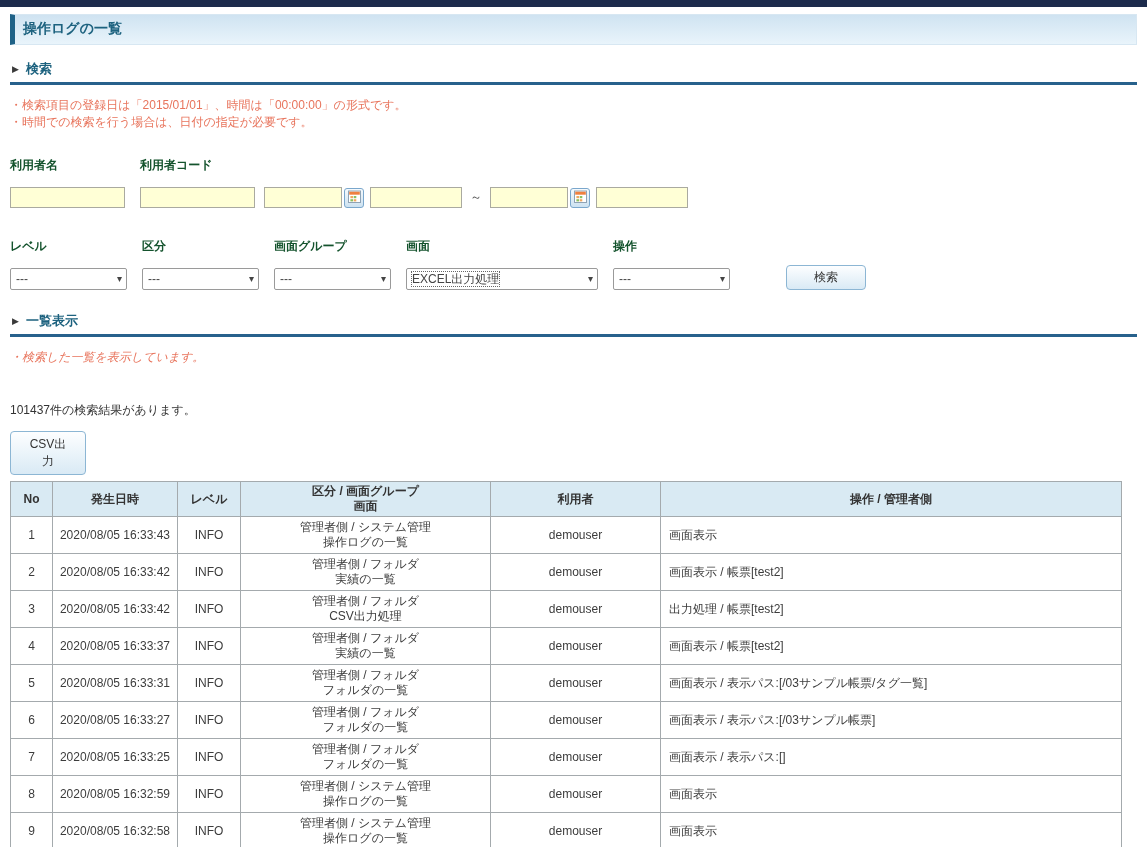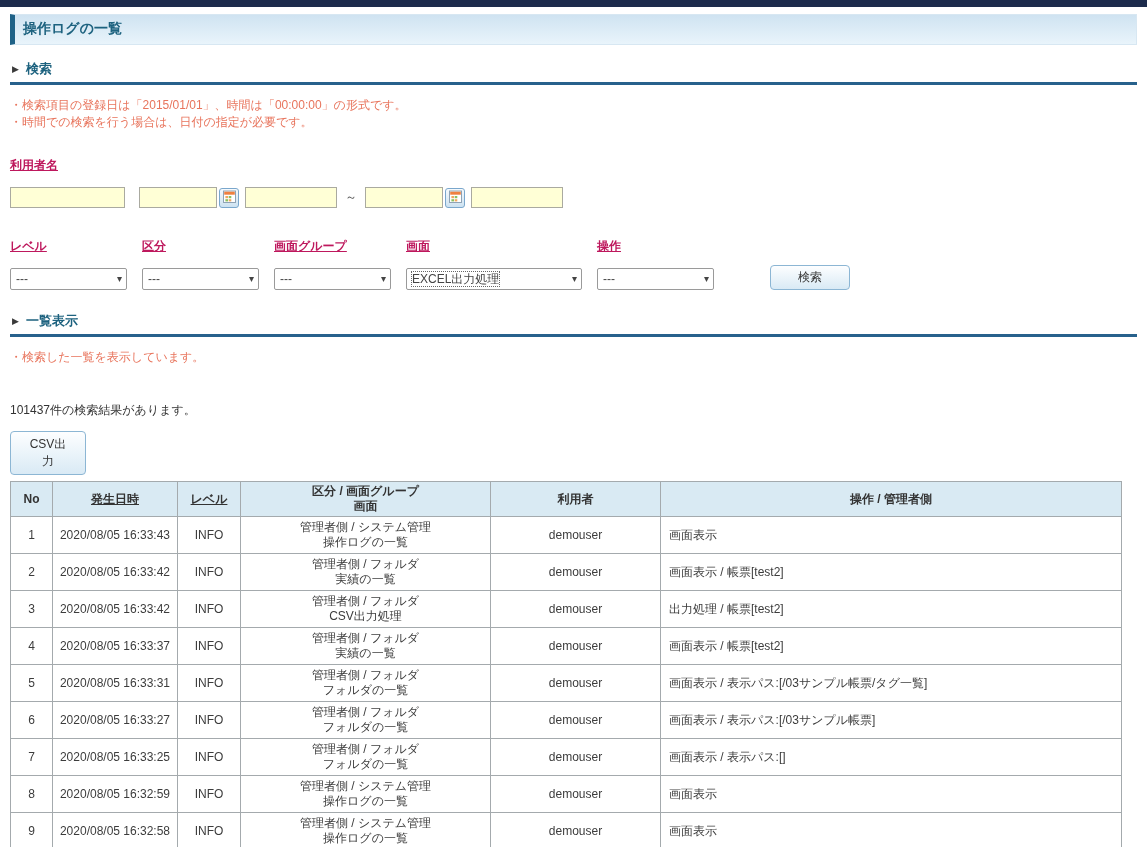--- a/index.html
+++ b/index.html
@@ -8,42 +8,42 @@
   .topbar { height:7px; background:#1c2b4c; }
   .container { padding:0 10px; }
   .title-bar { margin-top:7px; background:linear-gradient(180deg,#cfe3f1,#e9f4fb); border:1px solid #d7e7f2; border-left:5px solid #1f6287; padding:5px 8px 6px 8px; font-size:14px; font-weight:bold; color:#1d627f; }
   .section-head { margin-top:15px; font-size:13px; font-weight:bold; color:#1d627f; padding:0 0 4px 2px; border-bottom:3px solid #27618c; display:flex; align-items:center; }
   .tri { color:#3a3a3a; font-size:9px; margin-right:7px; }
   .notes { margin-top:12px; color:#e8745c; line-height:17px; }
   .form-row { display:flex; align-items:flex-end; }
   .form-row.r1 { margin-top:26px; }
   .form-row.r2 { margin-top:30px; }
   .fg { margin-right:14px; }
-  .fg .flabel { display:block; font-weight:bold; margin-bottom:13px; color:#be185d;text-decoration:underline; }
+  .fg .flabel { display:block; font-weight:bold; margin-bottom:13px; color:#14532d; }
   input.text { height:21px; border:1px solid #aaaaa0; background:#ffffd6; padding:0 4px; font-size:12px; font-family:inherit; }
   .w115 { width:115px; } .w80 { width:78px; } .w92 { width:92px; } .w107 { width:107px; }
   .ctrl-line { display:flex; align-items:center; }
   .cal-btn { width:20px; height:20px; margin-left:2px; border:1px solid #7aa7cc; border-radius:3px; background:linear-gradient(180deg,#f6fafd,#cde2f1); display:inline-flex; align-items:center; justify-content:center; cursor:pointer; padding:0; }
   .tilde { margin:0 8px; color:#555; }
   .sel { position:relative; display:inline-block; border:1px solid #9a9a9a; border-radius:2px; background:#fff; height:22px; line-height:20px; padding:0 18px 0 5px; cursor:default; color:#444; }
   .sel .chev { position:absolute; right:4px; top:0; color:#444; font-size:10px; }
-  .sel.w117 { width:117px; } .sel.w176 { width:176px; }
+  .sel.w117 { width:117px; } .sel.w176 { width:192px; }
   .sel .focused { outline:1px dotted #666; }
   .btn { border:1px solid #8cb6d4; border-radius:4px; background:linear-gradient(180deg,#fdfeff,#d9eaf5); padding:3px 0; font-size:12px; color:#333; cursor:pointer; font-family:inherit; text-align:center; }
   .btn-search { width:80px; margin-left:42px; margin-bottom:0; }
   .btn-csv { width:76px; padding:4px 16px; margin-top:12px; }
-  .note2 { margin-top:12px; }
+  .note2 { margin-top:12px;font-style:italic; }
   .count { margin-top:36px; color:#333; }
   table.log { border-collapse:collapse; width:1112px; margin-top:6px; table-layout:fixed; }
   table.log th, table.log td { border:1px solid #a4aaad; }
   table.log thead th { background:#d9eaf3; font-weight:bold; padding:2px 4px; height:35px; text-align:center; color:#333; line-height:15px; }
   table.log td { height:37px; padding:2px 4px; text-align:center; line-height:15px; background:#fff; color:#3c3c3c; }
   table.log td.c-op { text-align:left; padding-left:8px; }
   th.c-no { width:42px; } th.c-dt { width:125px; } th.c-lv { width:63px; } th.c-cat { width:250px; } th.c-user { width:170px; }
-  a.sort-link { color:#333; text-decoration:underline; cursor:pointer; }
+  a.sort-link { color:#333; cursor:pointer; }
 </style>
 </head>
 <body>
 
 <div class="topbar"></div>
 
 <div class="container">
 
   <div class="title-bar">操作ログの一覧</div>
 
@@ -54,20 +54,24 @@
   </div>
 
   <div class="notes">
     <div>・検索項目の登録日は「2015/01/01」、時間は「00:00:00」の形式です。</div>
     <div>・時間での検索を行う場合は、日付の指定が必要です。</div>
   </div>
 
   <div class="form-row r1">
     <div class="fg">
       <span class="flabel">利用者名</span>
+      <input class="text w115" type="text" value="" style="">
+    </div>
+    <div class="fg" style="margin-left:1px; margin-right:9px;">
+      <span class="flabel">利用者コード</span>
       <input class="text w115" type="text" value="" style="">
     </div>
     <div class="fg">
       <div class="ctrl-line">
         <input class="text w80" type="text" value="" style="">
         <button class="cal-btn">
           <span>
             <svg width="13" height="13" viewBox="0 0 13 13">
                 <rect x="0.5" y="1" width="12" height="11.5" fill="#ffffff" stroke="#8fa3b5"></rect>
                 <rect x="1.2" y="1.7" width="10.6" height="3" fill="#ef8040"></rect>

